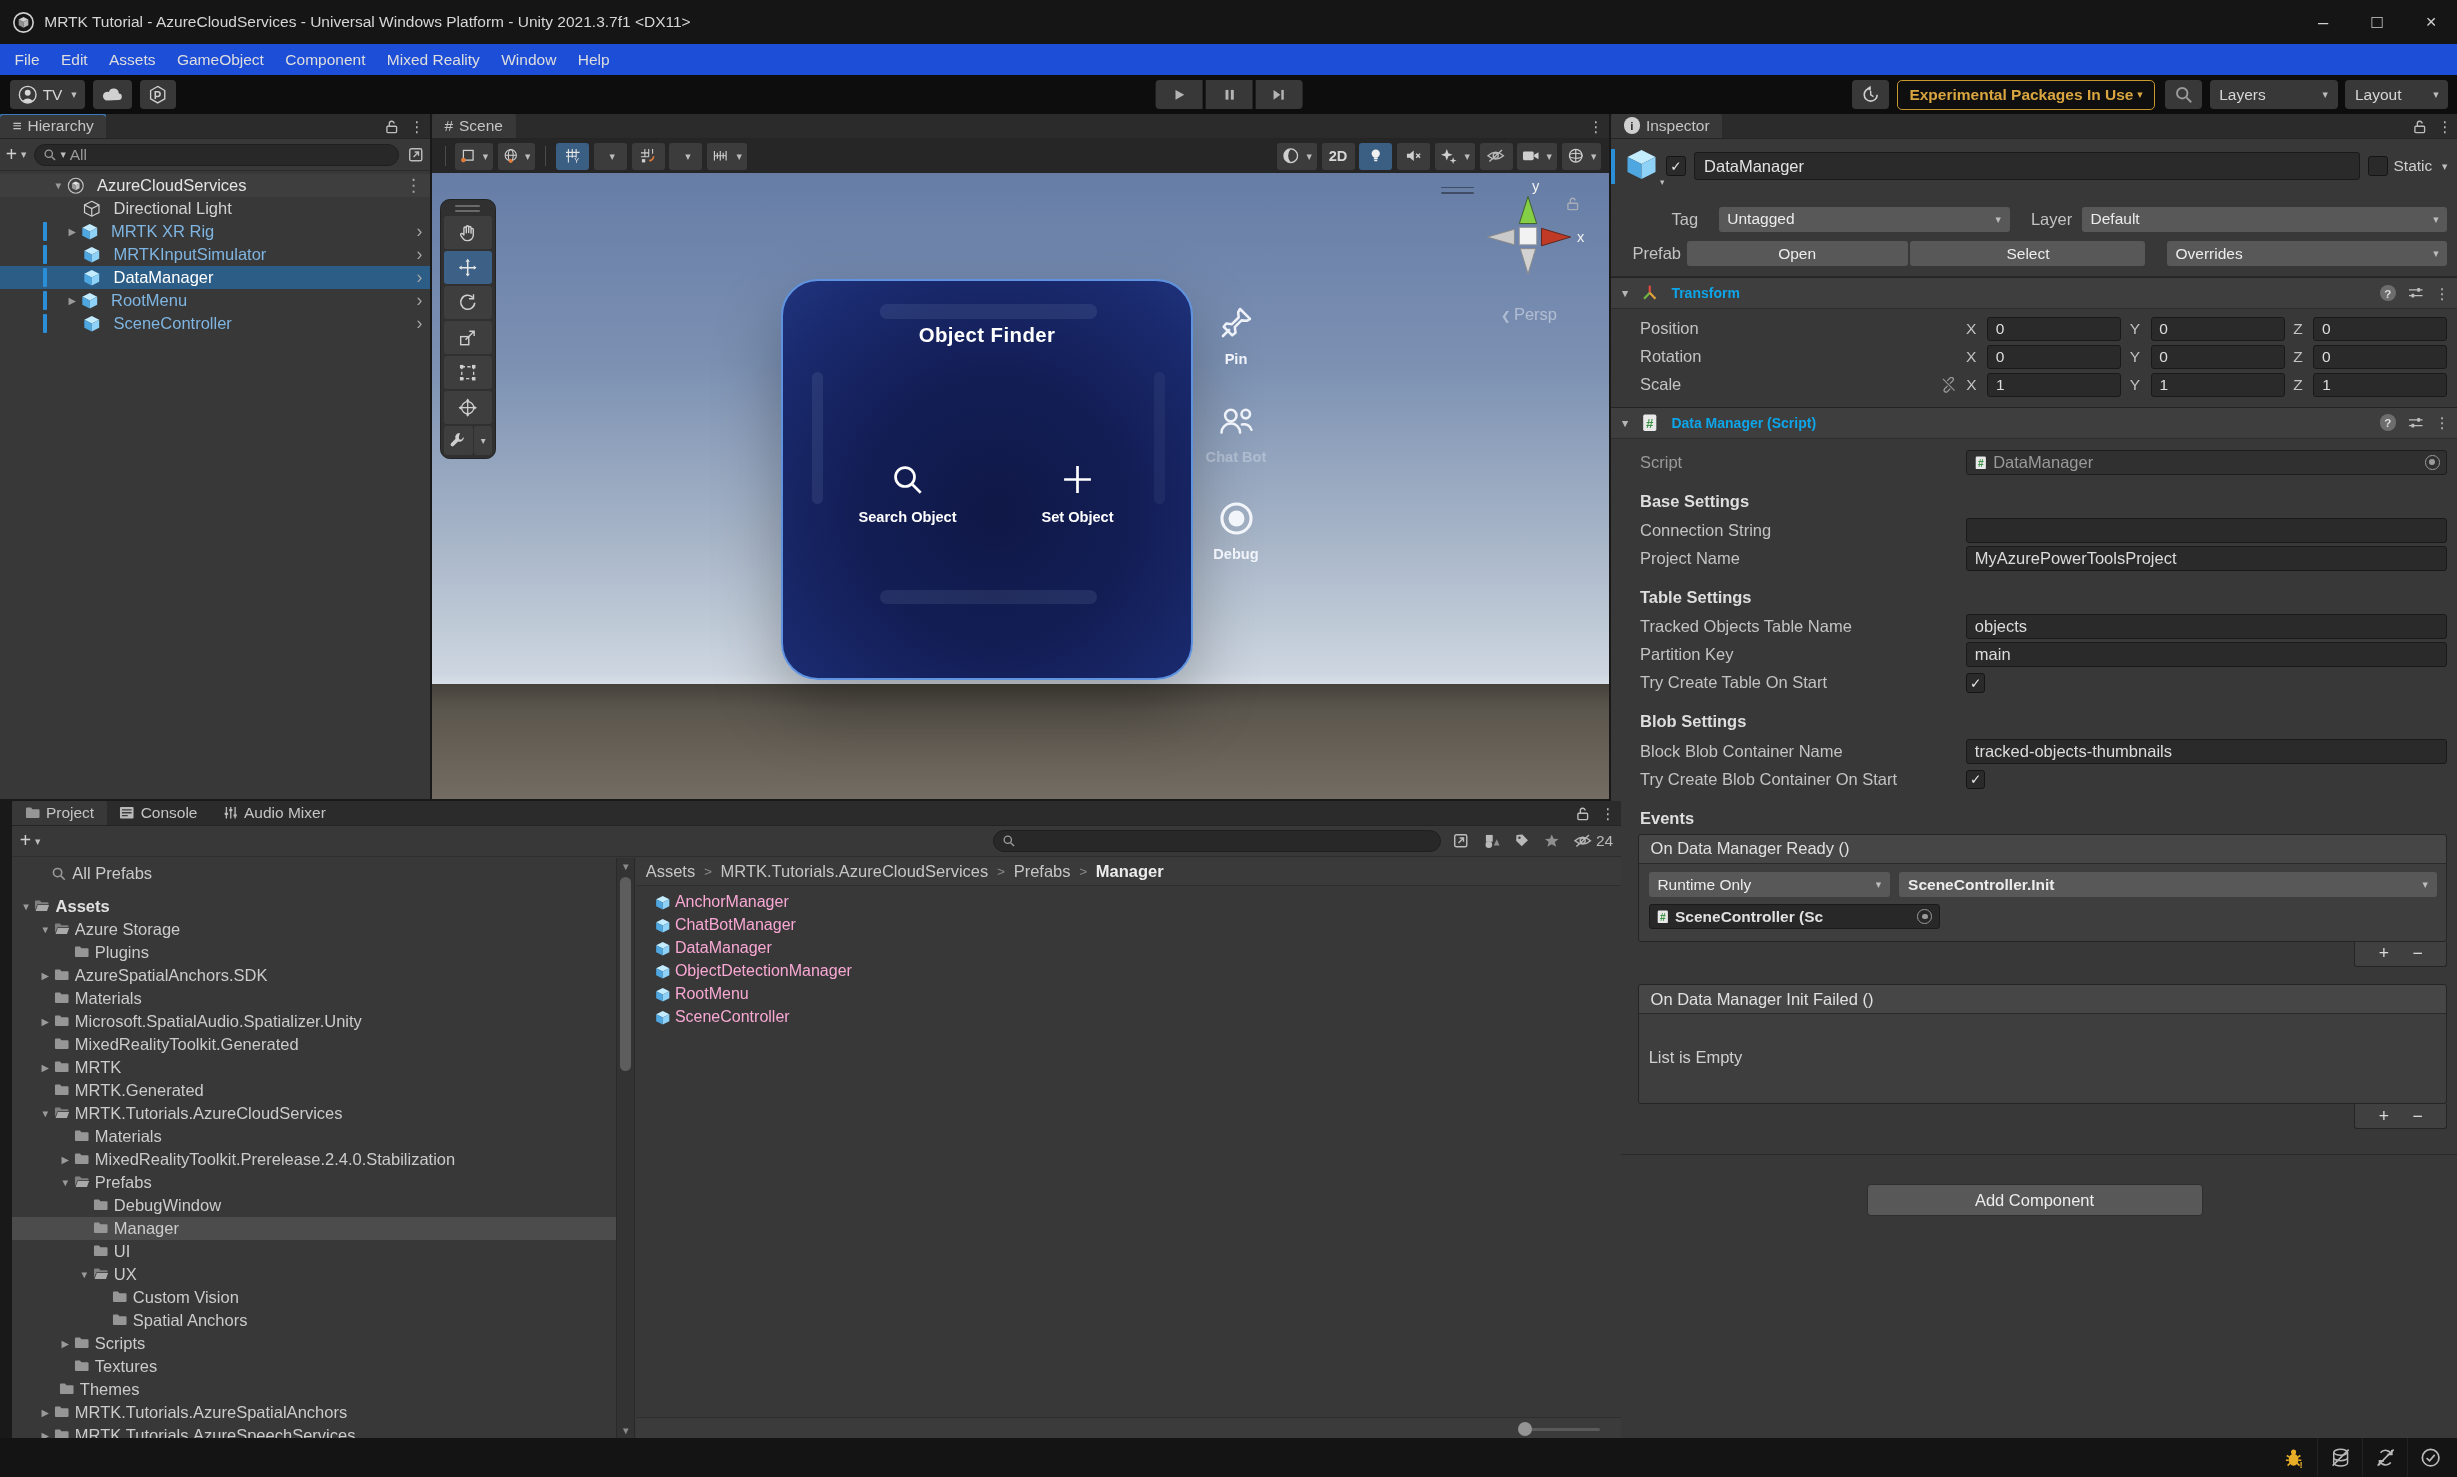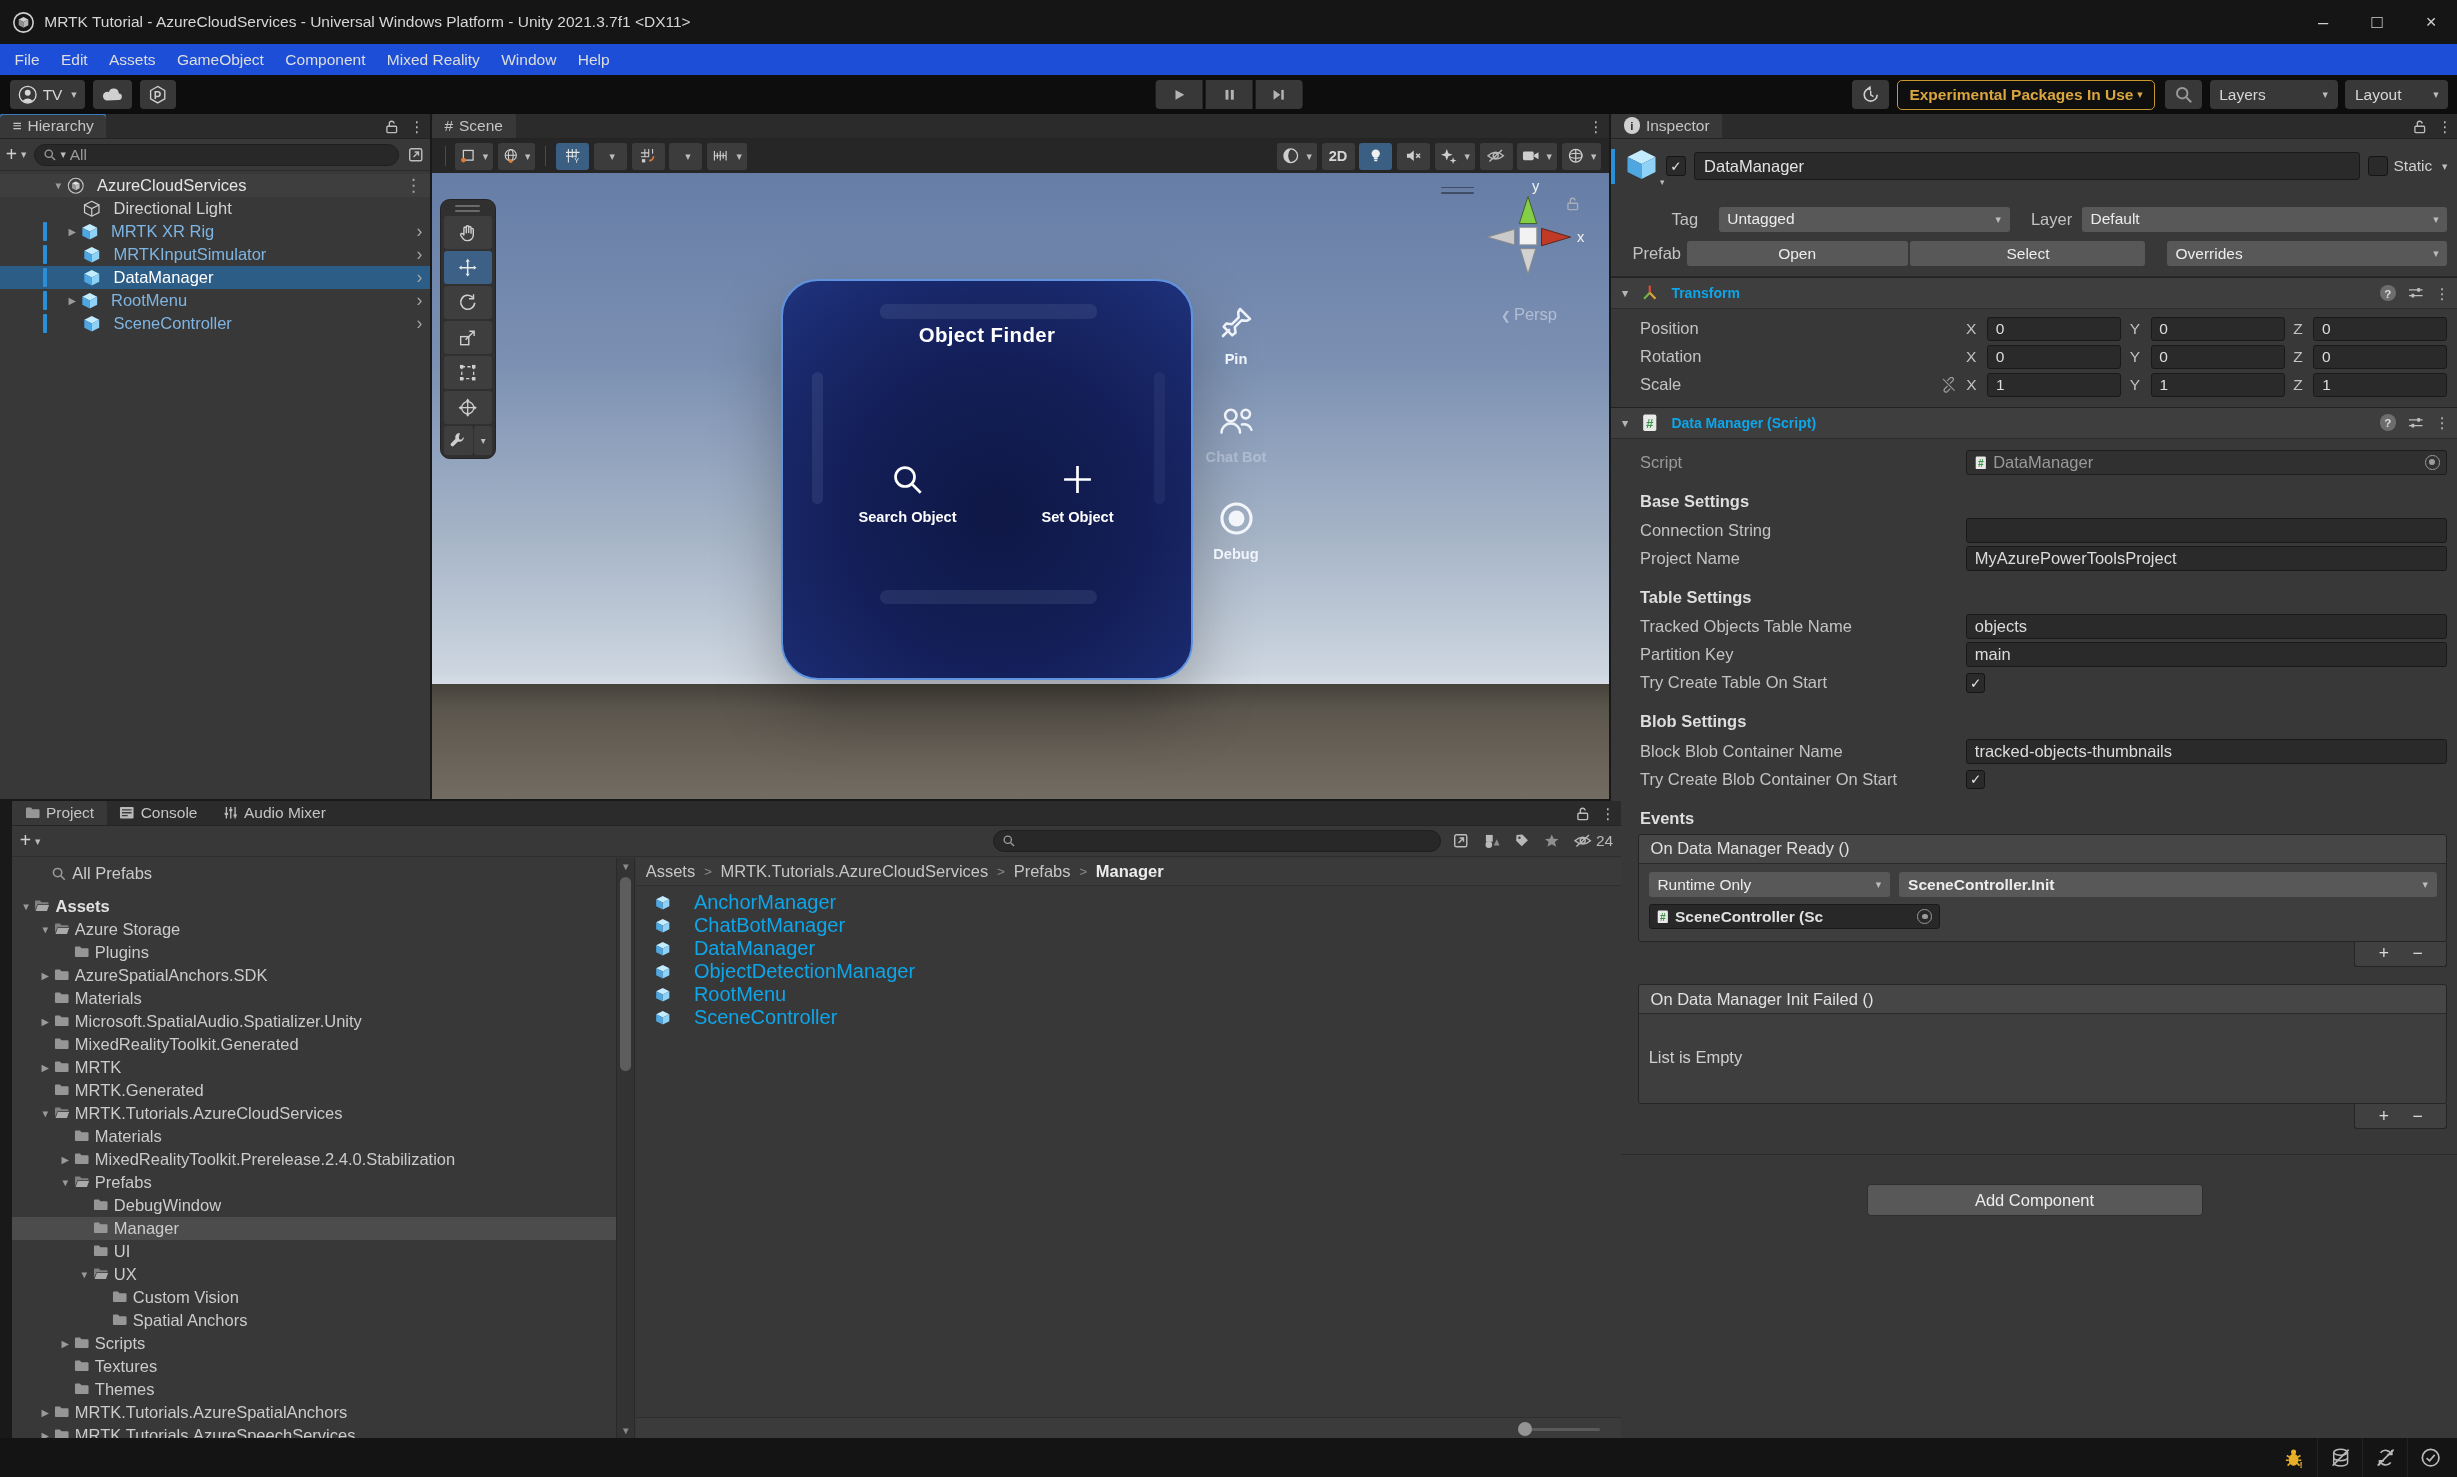--- a/index.html
+++ b/index.html
@@ -153,21 +153,21 @@
   .t-row .lbl{margin-left:5.8px}
   .t-row.sel{background:#4C4C4C}
   .t-row.bold .lbl{font-weight:bold;color:#e0e0e0}
   .vscroll{position:absolute;left:604px;top:0;width:19.4px;bottom:0;background:#333333;border-left:1px solid #2a2a2a;border-right:1px solid #2a2a2a}
   .vscroll .thumb{position:absolute;left:2.9px;top:19.4px;width:11.6px;height:194px;background:#5d5d5d;border-radius:5.8px}
   .vscroll .ar{position:absolute;left:0;width:100%;text-align:center;font-size:9.7px;color:#8a8a8a}
   .p-right{position:absolute;left:624px;top:0;right:0;bottom:0}
   .crumbbar{height:28px;background:#3a3a3a;border-bottom:1px solid #2e2e2e;display:flex;align-items:center;padding:0 9.7px;gap:8.7px;font-size:16.5px}
   .crumb{color:#c6c6c6}.crumb.last{color:#ececec;font-weight:bold}
   .csep{color:#8a8a8a;font-size:13.6px}
-  .f-row{height:23px;display:flex;align-items:center;padding-left:19.4px;gap:23px;font-size:20px;color:#0ea5e9}
+  .f-row{height:23px;display:flex;align-items:center;padding-left:19.4px;gap:4px;font-size:16px;color:#f9a8d4}
   .p-footer{position:absolute;left:0;right:0;bottom:0;height:22px;background:#3b3b3b;border-top:1px solid #2e2e2e}
   .slider{position:absolute;right:21.3px;top:9.7px;width:78px;height:2.9px;background:#5a5a5a;border-radius:1.9px}
   .slider .knob{position:absolute;left:-3.9px;top:-5.8px;width:14.6px;height:14.6px;background:#949494;border-radius:50%}
 
   
   .statusbar{position:absolute;left:0;top:1438px;width:100%;height:40px;background:#141414;display:flex;align-items:center;justify-content:flex-end;padding-right:5.8px}
   .st-item{width:45px;height:40px;display:flex;align-items:center;justify-content:center;border-left:1px solid #222}
 </style>
 </head>
 <body>
@@ -1245,21 +1245,21 @@
           </div>
         <div class="t-row" style="padding-left:45px">
             <span class="arr"></span>
             <span class="ic sz16">
               <svg viewBox="0 0 16 14">
                 <path d="M1 2.6Q1 1.6 2 1.6H6.2L7.6 3.4H14Q15 3.4 15 4.4V11.4Q15 12.4 14 12.4H2Q1 12.4 1 11.4Z" fill="#969696"></path>
               </svg>
             </span>
             <span class="lbl">Textures</span>
           </div>
-        <div class="t-row" style="padding-left:45px">
+        <div class="t-row" style="padding-left:30px">
             <span class="arr"></span>
             <span class="ic sz16">
               <svg viewBox="0 0 16 14">
                 <path d="M1 2.6Q1 1.6 2 1.6H6.2L7.6 3.4H14Q15 3.4 15 4.4V11.4Q15 12.4 14 12.4H2Q1 12.4 1 11.4Z" fill="#969696"></path>
               </svg>
             </span>
             <span class="lbl">Themes</span>
           </div>
         <div class="t-row" style="padding-left:25px">
             <span class="arr">▶</span>

